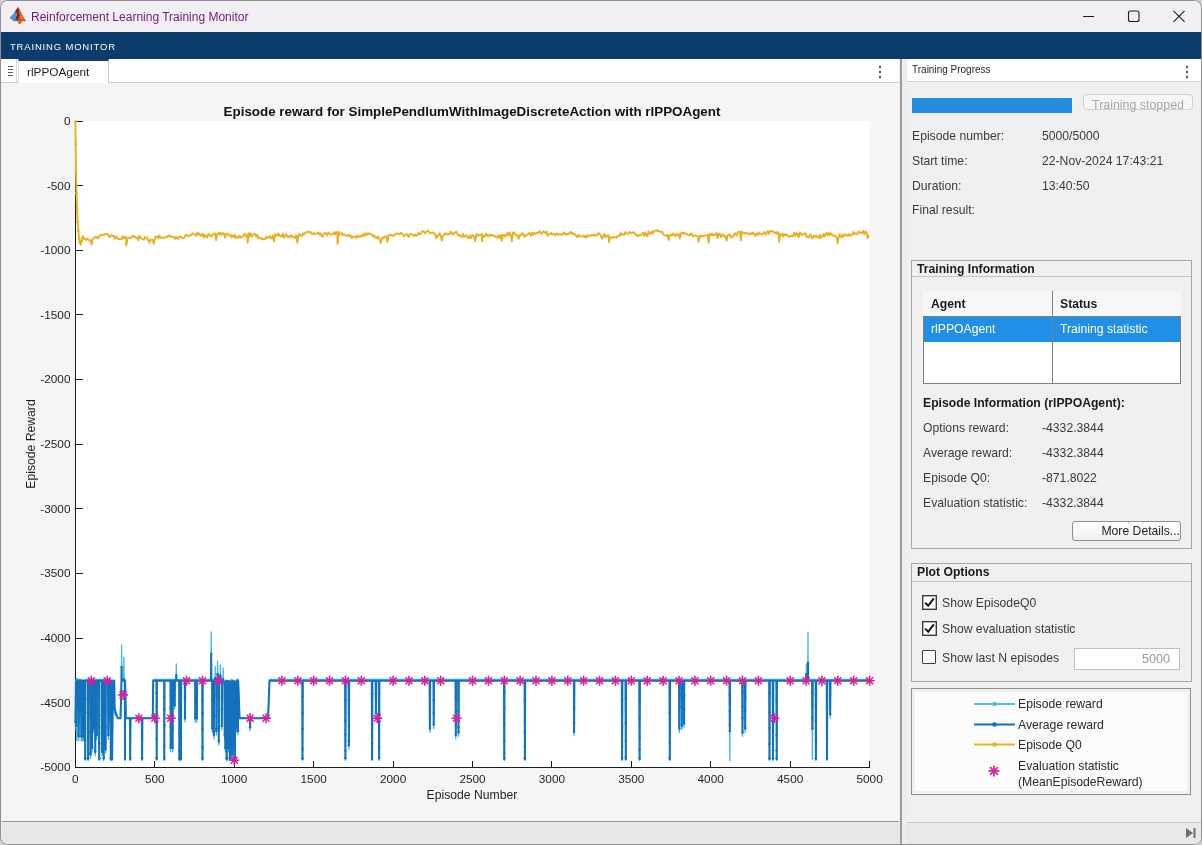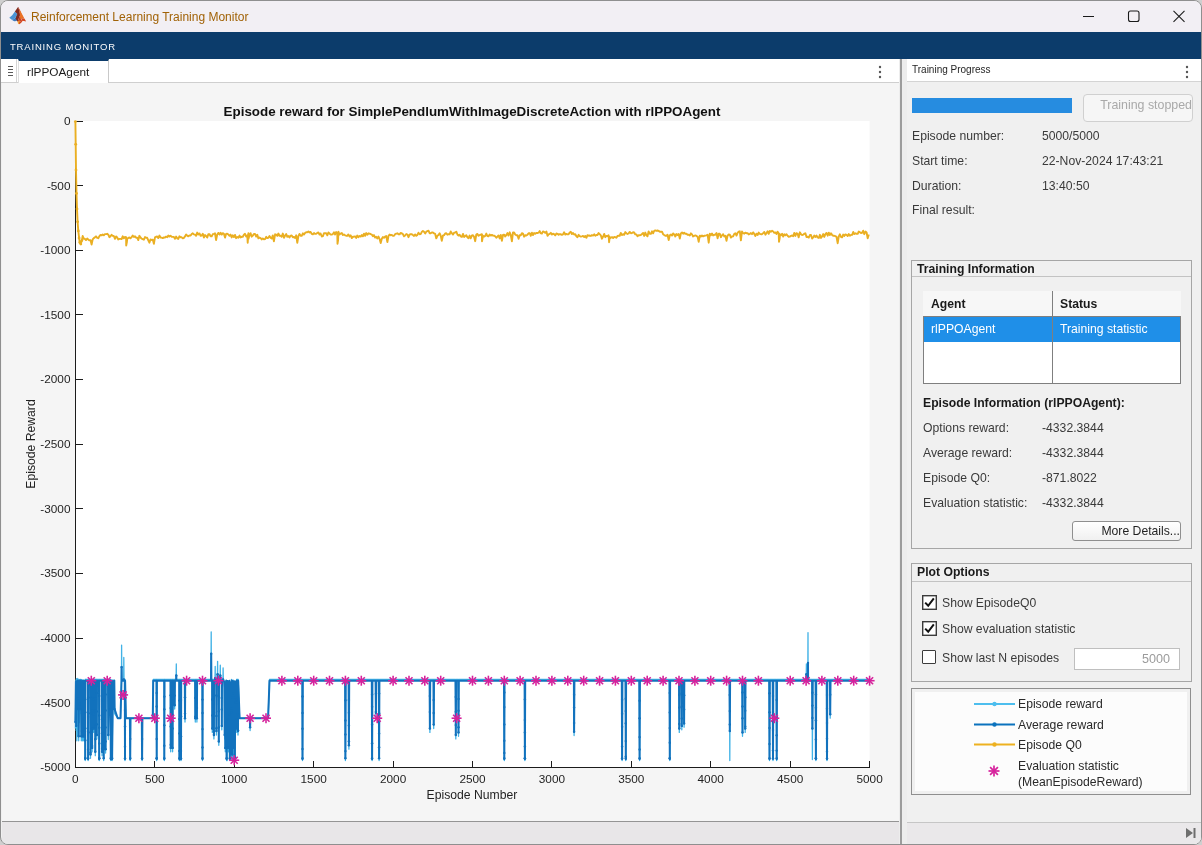--- a/index.html
+++ b/index.html
@@ -1,41 +1,41 @@
 <!DOCTYPE html>
 <html><head><meta charset="utf-8">
 <style>
 *{margin:0;padding:0;box-sizing:border-box}
 html,body{width:1202px;height:845px;overflow:hidden;background:#cfcfcf}
 body{font-family:"Liberation Sans",sans-serif;position:relative}
 #win{position:absolute;left:0;top:0;width:1202px;height:845px;background:#f0f0f0;
  border:1px solid #8f8f8f;border-radius:8px;overflow:hidden}
 .abs{position:absolute}
 #titlebar{left:0;top:0;width:1202px;height:31px;background:#f2eff4}
-#titletext{left:30px;top:8.5px;font-size:12px;color:#a16207}
+#titletext{left:30px;top:8.5px;font-size:12px;color:#701a75}
 #bluebar{left:0;top:31px;width:1202px;height:27px;background:#0c3c6b}
 #bluetext{left:9px;top:39.5px;font-size:9.5px;color:#fdfdfd;letter-spacing:.82px}
 #tabrow{left:0;top:58px;width:899px;height:24px;background:#fff;border-bottom:1px solid #cfcfcf}
 #menubox{left:5px;top:58px;width:11px;height:23px;background:#fff;border-right:1px solid #d4d4d4}
 #tab{left:17px;top:58px;width:91px;height:24px;background:#fff;border-top:2px solid #0c3c6b;
  border-right:1px solid #c9c9c9;border-left:1px solid #dedede}
 #tabtext{left:26px;top:64px;font-size:11.8px;color:#1a1a1a}
 #figure{left:1px;top:82px;width:897px;height:738px;background:#f5f5f5}
 #stripL{left:1px;top:820px;width:897px;height:24px;background:#e8e6e8;border-top:1px solid #949494}
 #splitter{left:898px;top:58px;width:8px;height:787px;background:#ededed}
 #splitline{left:899px;top:58px;width:2px;height:787px;background:#9c9c9c}
 #rpanel{left:906px;top:58px;width:295px;height:786px;background:#f0f0f0}
 #rhead{left:906px;top:58px;width:295px;height:23px;background:#fff;border-bottom:1px solid #d4d4d4}
 #rheadtext{left:911px;top:63px;font-size:10px;color:#252525}
 .lbl{font-size:12.2px;color:#3a3a3a}
 .val{font-size:12.2px;color:#3a3a3a}
 .b{font-weight:bold;color:#1a1a1a}
 #progbar{left:911px;top:97px;width:160px;height:15px;background:#268ce0}
-#stopbtn{left:1082px;top:93px;width:110px;height:28px;border:1px solid #d0d0d0;border-radius:4px;
- background:#f6f6f6;color:#a9a9a9;font-size:12.4px;text-align:right;line-height:21px}
+#stopbtn{left:1082px;top:93px;width:110px;height:16px;border:1px solid #d0d0d0;border-radius:4px;
+ background:#f6f6f6;color:#a9a9a9;font-size:12.4px;text-align:center;line-height:21px}
 .panel{border:1px solid #a6a6a6}
 #tipanel{left:910px;top:259px;width:281px;height:289px}
 #popanel{left:910px;top:562px;width:281px;height:119px}
 .ptitle{font-size:12.2px;font-weight:bold;color:#1a1a1a}
 .hr{position:absolute;height:1px;background:#c3c3c3}
 #table{left:922px;top:290px;width:258px;height:93px;border:1px solid #7f7f7f;background:#fff}
 #throw{left:922px;top:290px;width:258px;height:26px;background:#f7f7f7;border-bottom:1px solid #7f7f7f}
 #tbrow{left:923px;top:316px;width:256px;height:25px;background:#1f8fe8}
 #tcol{left:1051px;top:290px;width:1px;height:92px;background:#7f7f7f}
 #morebtn{left:1071px;top:520px;width:109px;height:20px;border:1px solid #8f8f8f;border-radius:3px;

